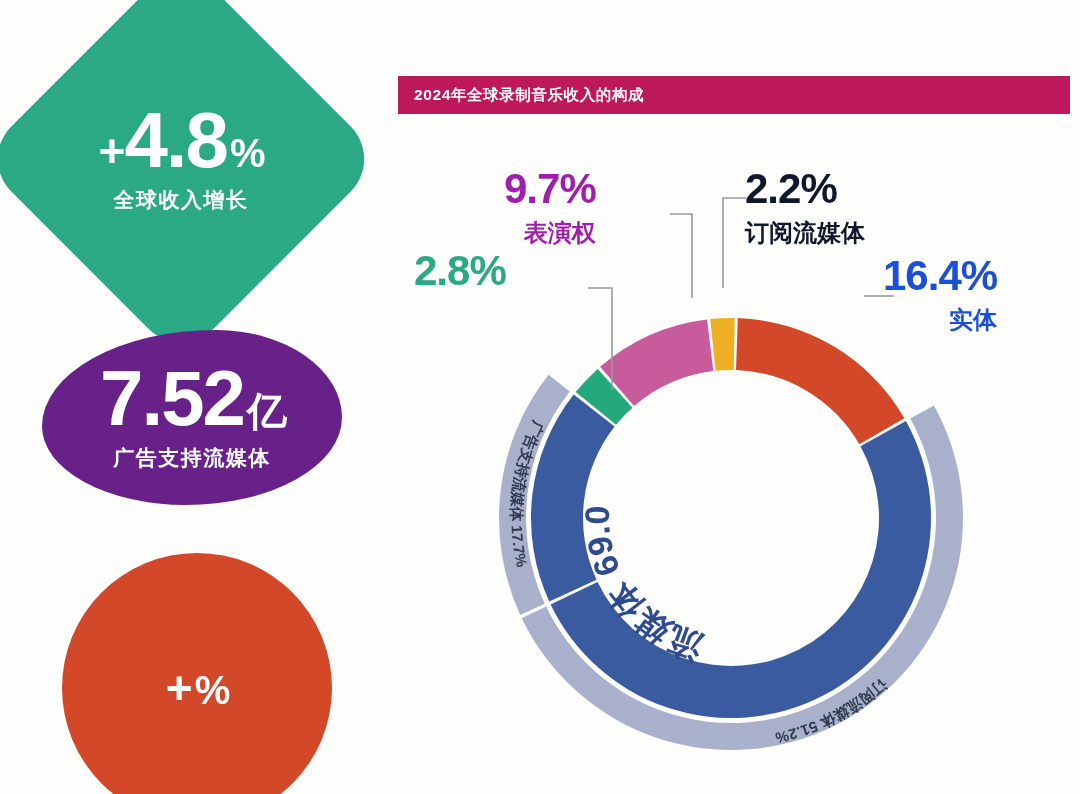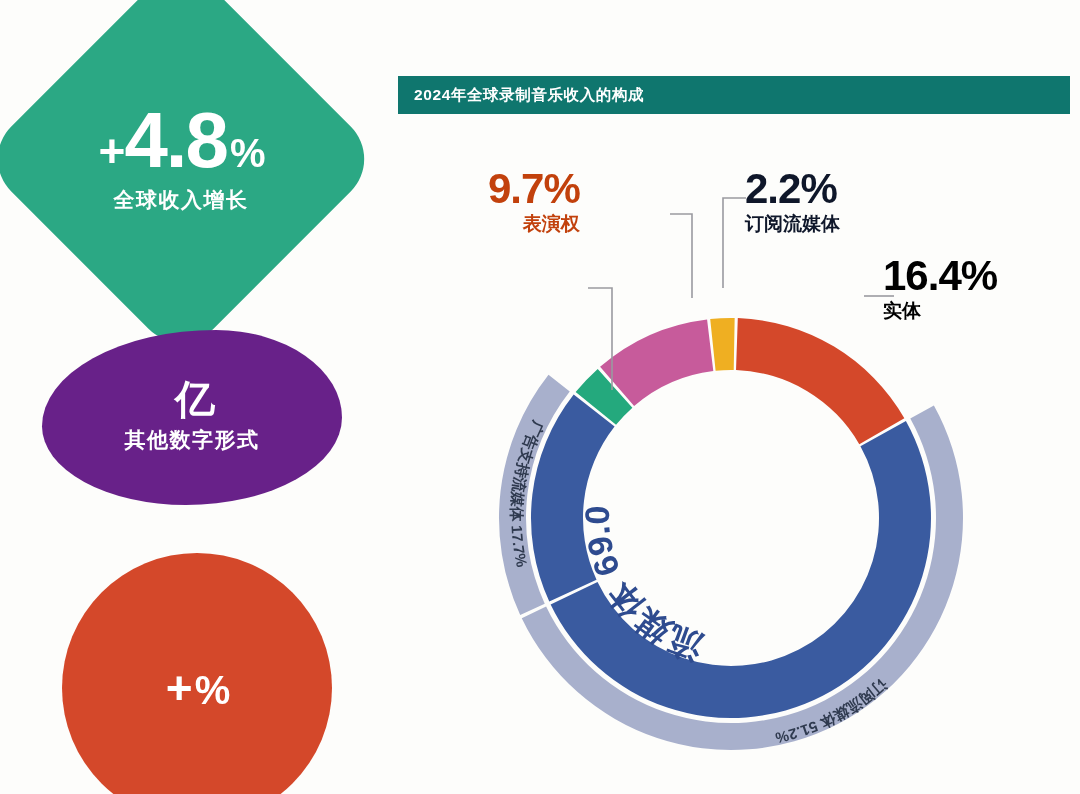--- a/index.html
+++ b/index.html
@@ -49,46 +49,46 @@
   .big-num .unit   { font-size: 40px; font-weight: 800; margin-left: 3px; }
   .stat-caption {
     font-size: 21px; font-weight: 700; margin-top: 9px;
     letter-spacing: 1.5px; white-space: nowrap;
   }
 
   
   .title-bar {
     position: absolute; left: 398px; top: 76px;
     width: 672px; height: 38px;
-    background: #0f766e;
+    background: #be185d;
     display: flex; align-items: center;
   }
   .title-bar .title-text {
     color: #ffffff; font-size: 15.5px; font-weight: 700;
     padding-left: 16px; letter-spacing: 0.6px;
   }
 
   
   .chart-area { position: absolute; left: 398px; top: 120px; width: 682px; height: 674px; }
   .chart-svg { position: absolute; left: 0; top: 0; }
 
   
   .callout { position: absolute; white-space: nowrap; }
   .callout .pct {
     font-size: 42px; font-weight: 800; letter-spacing: -1px; line-height: 1;
   }
   .callout .name {
-    font-size: 19px; font-weight: 700; line-height: 1.22; margin-top: 2px;
+    font-size: 24px; font-weight: 700; line-height: 1.22; margin-top: 8px;
   }
   .co-right { text-align: right; }
   .co-left  { text-align: left; }
 
-  .c-perf  { color: #c2410c; left: 90px; top:  48px; }
+  .c-perf  { color: #a21caf; left: 106px; top:  48px; }
   .c-sync  { color: #0f172a; left: 347px; top:  48px; }
-  .c-phys  { color: #000000; left: 485px; top: 135px; }
+  .c-phys  { color: #1d4ed8; left: 485px; top: 135px; text-align: right; }
   .c-down  { color: #2BA884; left:  16px; top: 130px; }
 </style>
 </head>
 <body>
 
 <div id="root">
 
   <div class="stat stat-diamond">
     <div class="inner">
       <div class="big-num">
@@ -96,23 +96,24 @@
         <span class="value">4.8</span>
         <span class="unit">%</span>
       </div>
       <div class="stat-caption">全球收入增长</div>
     </div>
   </div>
 
   <div class="stat stat-blob">
     <div class="big-num">
       <span class="plus"></span>
+      <span class="value">7.52</span>
       <span class="unit">亿</span>
     </div>
-    <div class="stat-caption">其他数字形式</div>
+    <div class="stat-caption">广告支持流媒体</div>
   </div>
 
   <div class="stat stat-circle">
     <div class="big-num">
       <span class="plus">+</span>
       <span class="unit">%</span>
     </div>
   </div>
 
   <div class="title-bar">
@@ -177,16 +178,17 @@
       <div class="pct">2.2%</div>
       <div class="name">订阅流媒体</div>
     </div>
 
     <div class="callout co-left c-phys">
       <div class="pct">16.4%</div>
       <div class="name">实体</div>
     </div>
 
     <div class="callout co-right c-down">
+      <div class="pct">2.8%</div>
     </div>
 
   </div>
 </div>
 
 </body></html>

